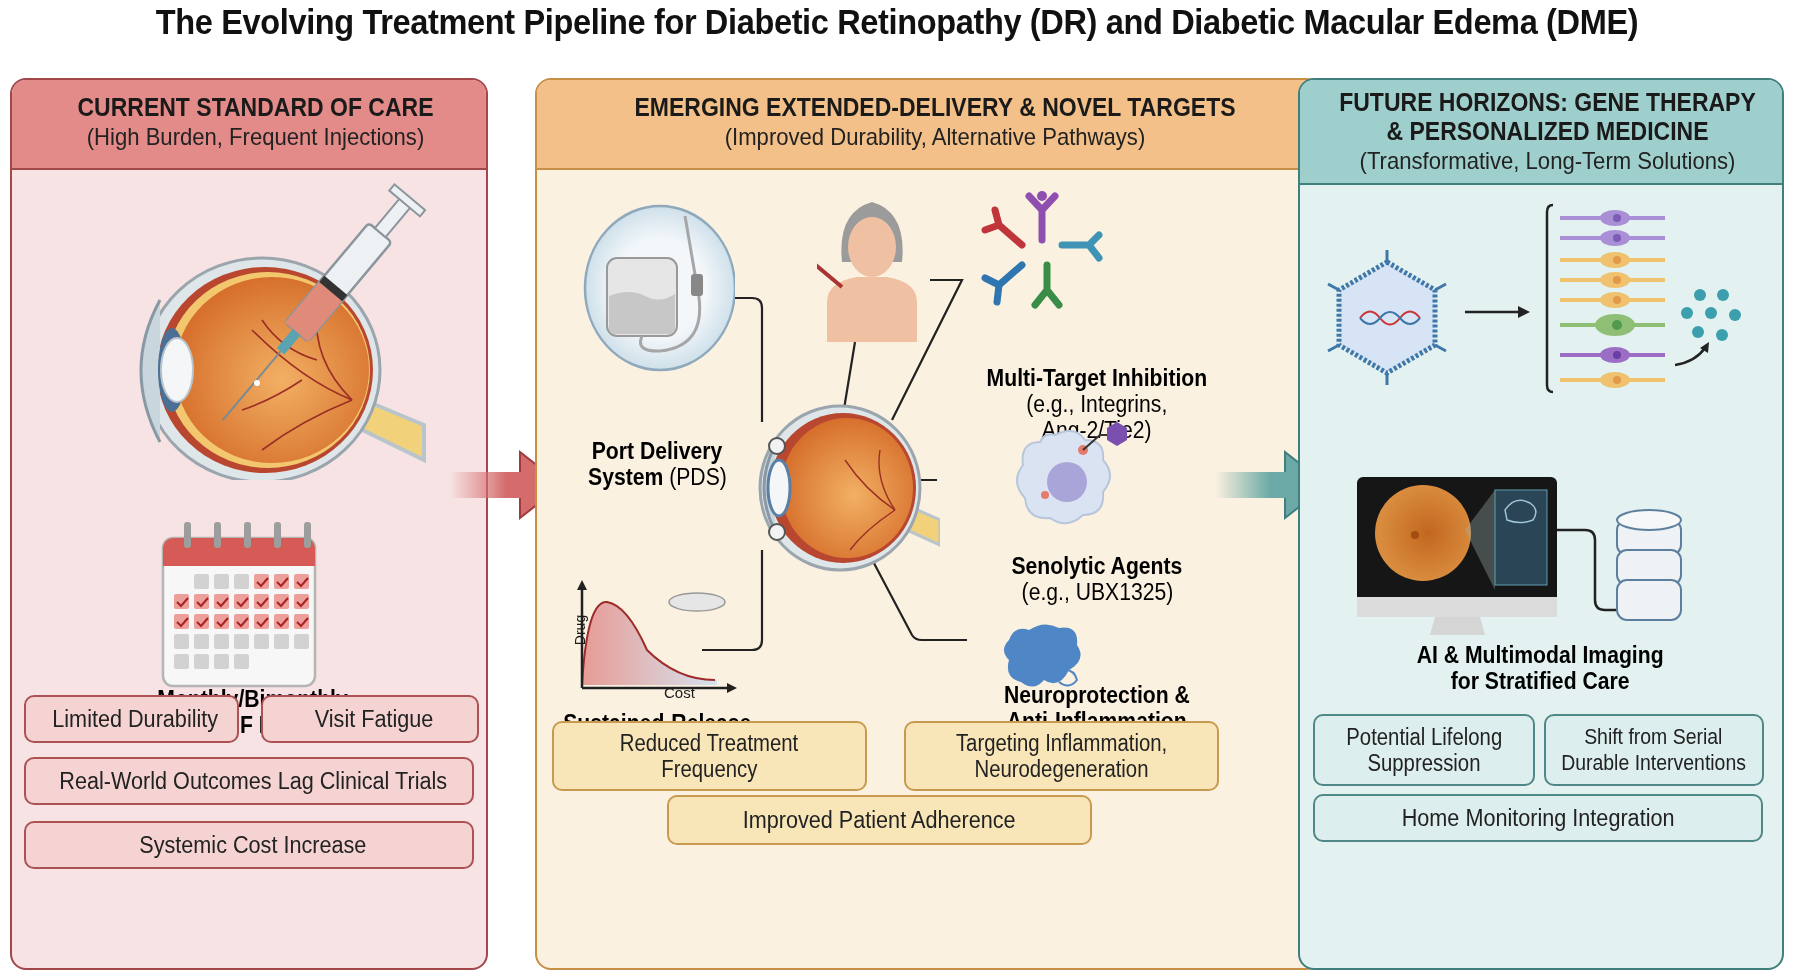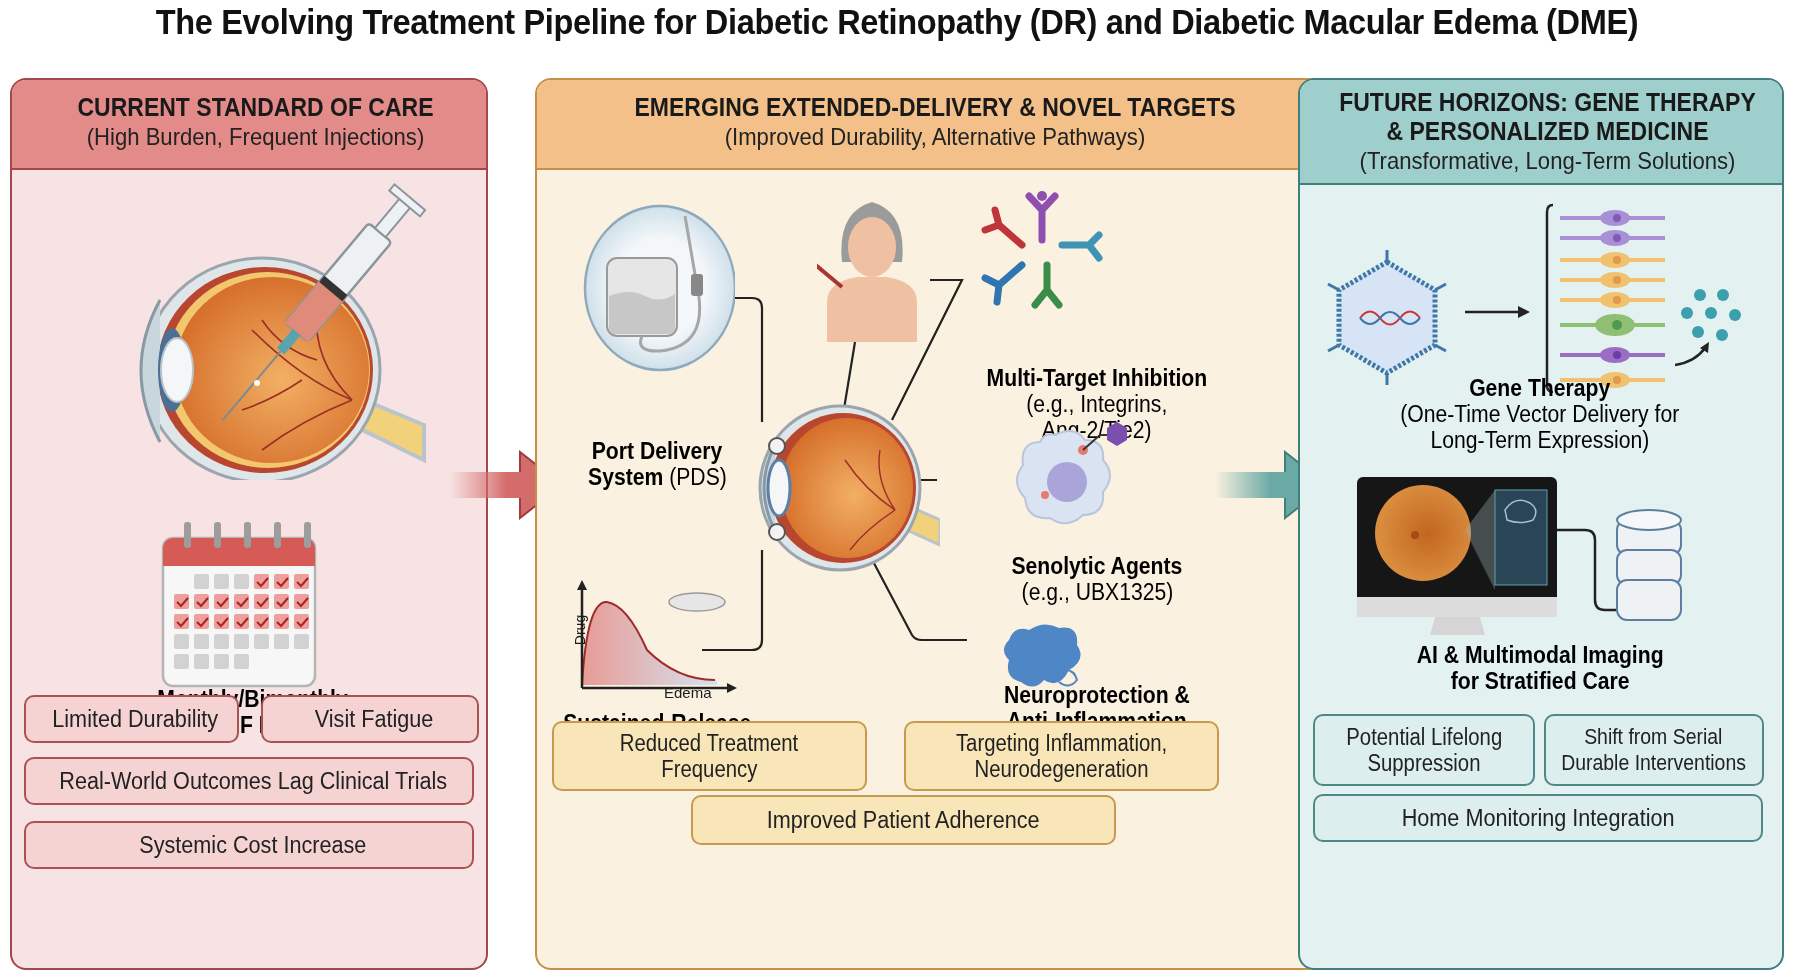--- a/index.html
+++ b/index.html
@@ -275,21 +275,21 @@
         </linearGradient>
       </defs>
     <path d="M15,105 Q20,20 40,22 Q60,25 80,70 Q110,100 150,100 L150,105 Z" fill="url(#dg)" stroke="none"></path>
     <path d="M15,105 Q20,20 40,22 Q60,25 80,70 Q110,100 148,100" fill="none" stroke="#9e2b2b" stroke-width="2"></path>
     <path d="M15,108 V5 M15,108 H165" stroke="#222" stroke-width="2.5" fill="none"></path>
     <polygon points="15,0 10,10 20,10" fill="#222"></polygon>
       <polygon points="170,108 160,103 160,113" fill="#222"></polygon>
     <ellipse cx="130" cy="22" rx="28" ry="9" fill="#e6e6e6" stroke="#999" stroke-width="1.5"></ellipse>
   </svg>
   <div class="abs" style="left:28px;top:542px;font-size:14px;transform:rotate(-90deg)">Drug</div>
-  <div class="abs" style="left:127px;top:604px;font-size:15px">Edema</div>
+  <div class="abs" style="left:127px;top:604px;font-size:15px">Cost</div>
 
   <div class="label" style="left:0px;top:630px;width:240px">
     <div class="b sq">Sustained-Release</div><br>
     <div class="sq" style="margin-top:-26px"><span class="b">Implants</span> <span>(e.g.,</span></div><br>
     <div class="sq" style="margin-top:-26px">Dexamethasone, TKI)</div>
   </div>
 
   <svg class="abs" style="left:462px;top:540px" width="90" height="75" viewBox="0 0 90 75">
     <path d="M10,20 Q15,5 30,10 Q45,0 60,8 Q80,5 78,25 Q88,40 70,50 Q60,70 45,60 Q35,72 22,62 Q5,58 10,40 Q0,30 10,20 Z" fill="#4f86c6"></path>
     <path d="M62,50 Q75,48 78,60 Q70,70 60,62" fill="none" stroke="#4f86c6" stroke-width="2"></path>
@@ -300,21 +300,21 @@
     <div class="sq" style="margin-top:-26px">(e.g., Annexin A5,</div><br>
     <div class="sq" style="margin-top:-26px">Wnt Agonists)</div>
   </div>
 
   <div class="tag" style="left:15px;top:641px;width:315px;height:70px">
       <span><span>Reduced Treatment</span><br><span>Frequency</span></span>
     </div>
   <div class="tag" style="left:367px;top:641px;width:315px;height:70px">
       <span><span>Targeting Inflammation,</span><br><span>Neurodegeneration</span></span>
     </div>
-  <div class="tag" style="left:154px;top:715px;width:425px;height:50px">
+  <div class="tag" style="left:130px;top:715px;width:425px;height:50px">
       <span>Improved Patient Adherence</span>
     </div>
 </div>
 
 <svg class="arrow" style="left:1215px;top:450px" width="120" height="70" viewBox="0 0 120 70">
   <defs>
       <linearGradient id="ar2" x1="0" x2="1">
         <stop offset="0" stop-color="#6aa9a5" stop-opacity="0"></stop>
         <stop offset="0.5" stop-color="#6aa9a5"></stop>
       </linearGradient>
@@ -383,25 +383,20 @@
         <circle cx="48" cy="15" r="6"></circle>
         <circle cx="12" cy="33" r="6"></circle>
         <circle cx="36" cy="33" r="6"></circle>
         <circle cx="60" cy="35" r="6"></circle>
         <circle cx="23" cy="52" r="6"></circle>
         <circle cx="47" cy="55" r="6"></circle>
       </g>
     <path d="M0,85 Q20,82 30,68" stroke="#222" stroke-width="2.5" fill="none"></path>
       <polygon points="34,62 25,68 33,73" fill="#222"></polygon>
   </svg>
-  <div class="label" style="left:40px;top:295px;width:400px">
-    <div class="b sq">Gene Therapy</div><br>
-    <div class="sq" style="margin-top:-26px">(One-Time Vector Delivery for</div><br>
-    <div class="sq" style="margin-top:-26px">Long-Term Expression)</div>
-  </div>
 
   <svg class="abs" style="left:55px;top:395px" width="330" height="160" viewBox="0 0 330 160">
     <defs>
         <radialGradient id="fundus" cx="55%" cy="50%">
           <stop offset="0" stop-color="#c2661f"></stop>
           <stop offset="1" stop-color="#d98c3d"></stop>
         </radialGradient>
       </defs>
     <rect x="2" y="2" width="200" height="140" rx="6" fill="#161616"></rect>
     <rect x="2" y="122" width="200" height="20" fill="#dcdcdc"></rect>

